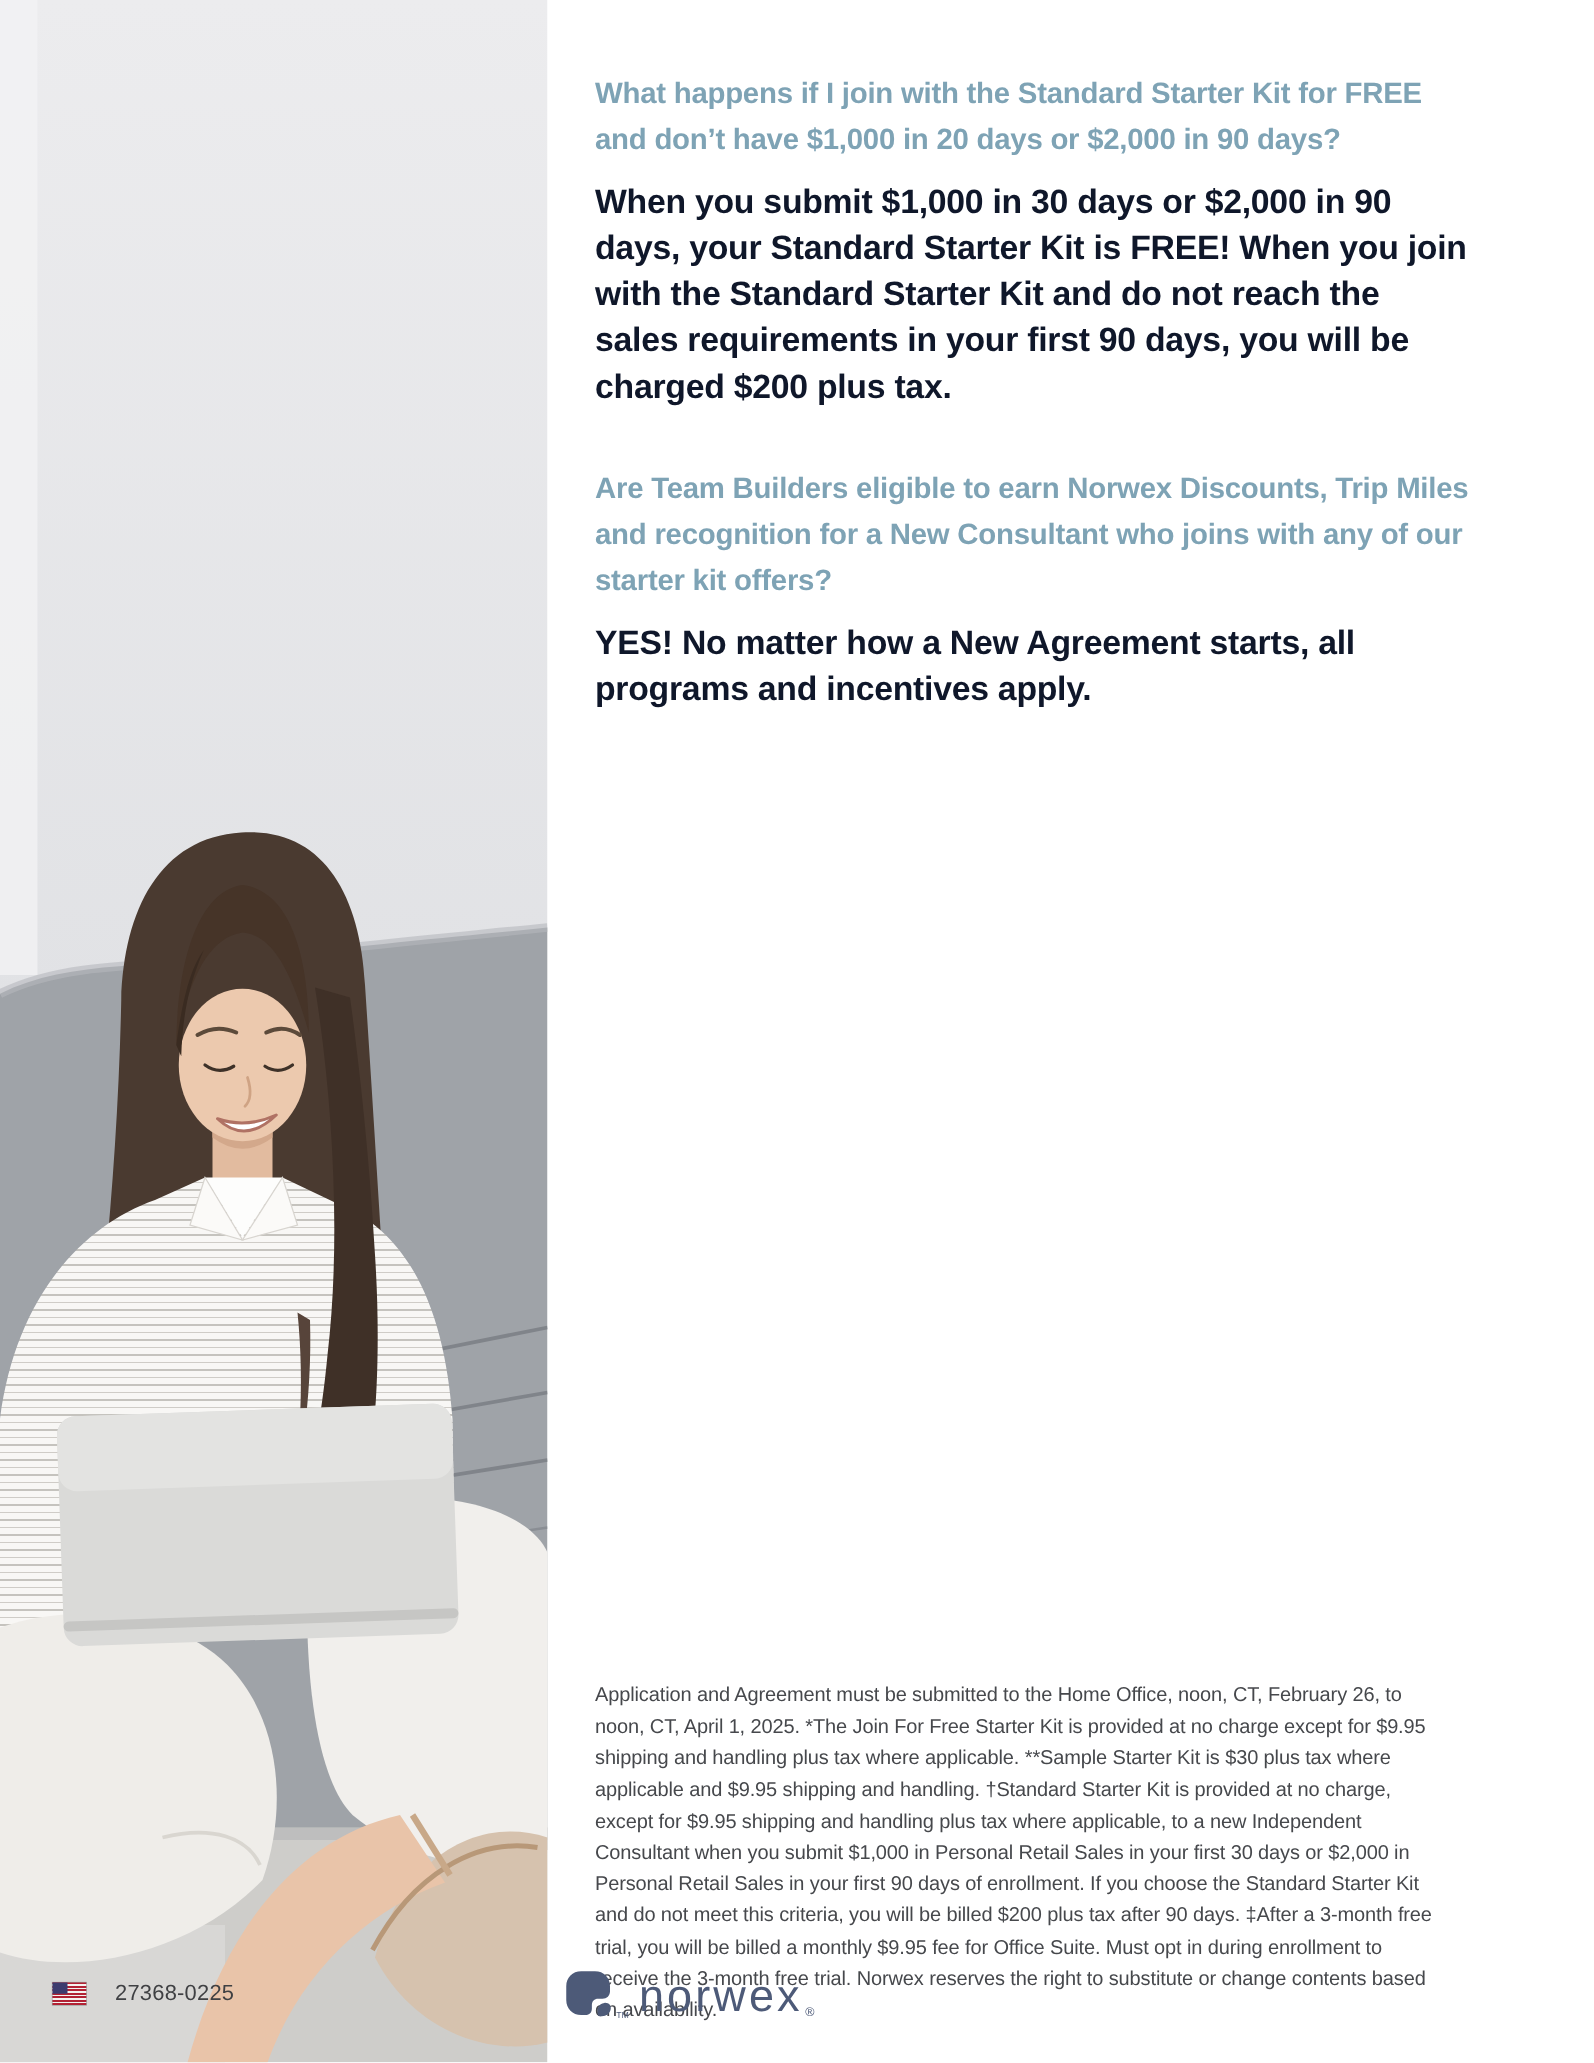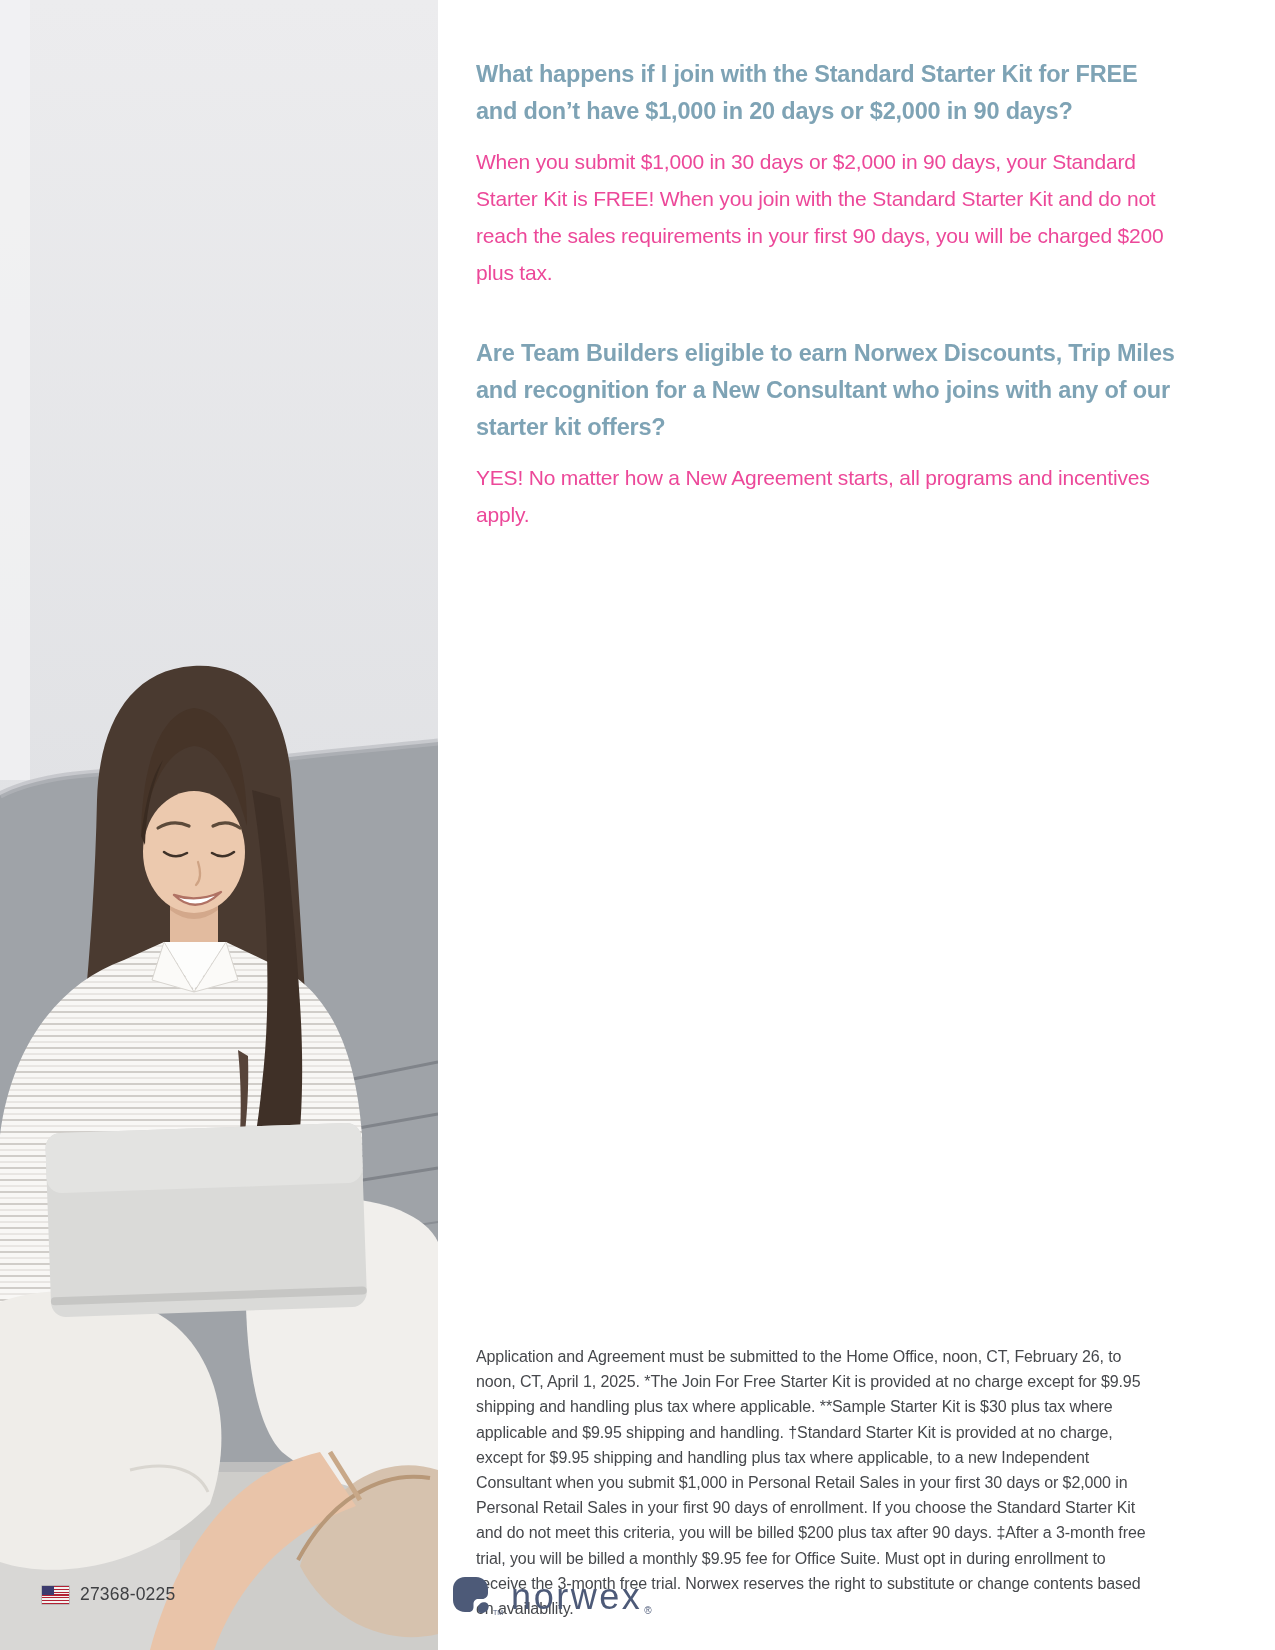--- a/index.html
+++ b/index.html
@@ -19,22 +19,22 @@
   .content{
     position:absolute;left:476px;top:56px;width:700px;
   }
   .faq-item h2{
     margin:0 0 13px 0;
     font-size:23.5px;line-height:37px;font-weight:600;
     color:#7ea3b5;letter-spacing:-0.2px;
   }
   .faq-item p{
     margin:0;
-    font-size:21px;line-height:37px;font-weight:400;
-    color:#ec4899;letter-spacing:-0.2px;
+    font-size:27px;line-height:37px;font-weight:700;
+    color:#0f172a;letter-spacing:-0.2px;
   }
   .faq-item + .faq-item{margin-top:44px;}
   
   .legal{
     position:absolute;left:476px;top:1328px;width:684px;
     font-size:16px;line-height:25.2px;color:#46484c;
     letter-spacing:-0.1px;
   }
   
   .brand{
@@ -49,21 +49,21 @@
   .brand .wordmark{
     font-size:36px;line-height:34px;font-weight:500;
     color:#4d5a78;letter-spacing:2.5px;
   }
   .brand .reg{
     font-size:10px;color:#4d5a78;align-self:flex-end;margin:0 0 1px 2px;
   }
   
   .doc-id{
     position:absolute;left:42px;top:1584px;
-    display:flex;align-items:center;gap:11px;
+    display:flex;align-items:center;gap:23px;
   }
   .us-flag{
     position:relative;width:27px;height:18px;
     background:repeating-linear-gradient(to bottom,#b22234 0 1.4px,#f4f2f0 1.4px 2.77px);
     box-shadow:0 0 0 0.5px #9b9b9b;
   }
   .us-flag:before{
     content:"";position:absolute;left:0;top:0;width:11.5px;height:9.7px;
     background:#3c3b6e;
   }

